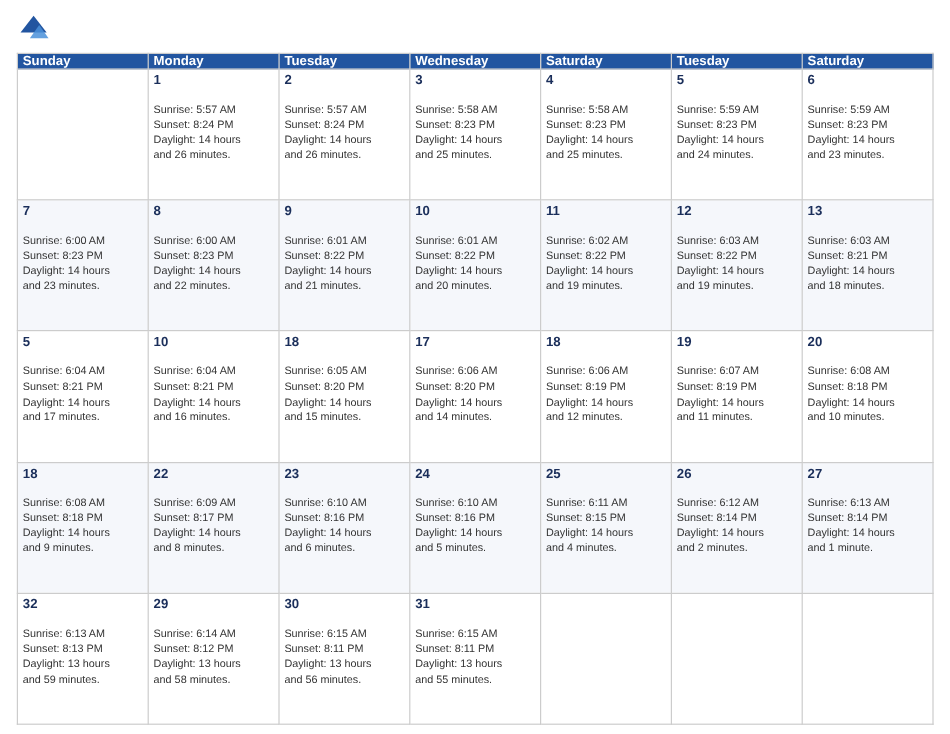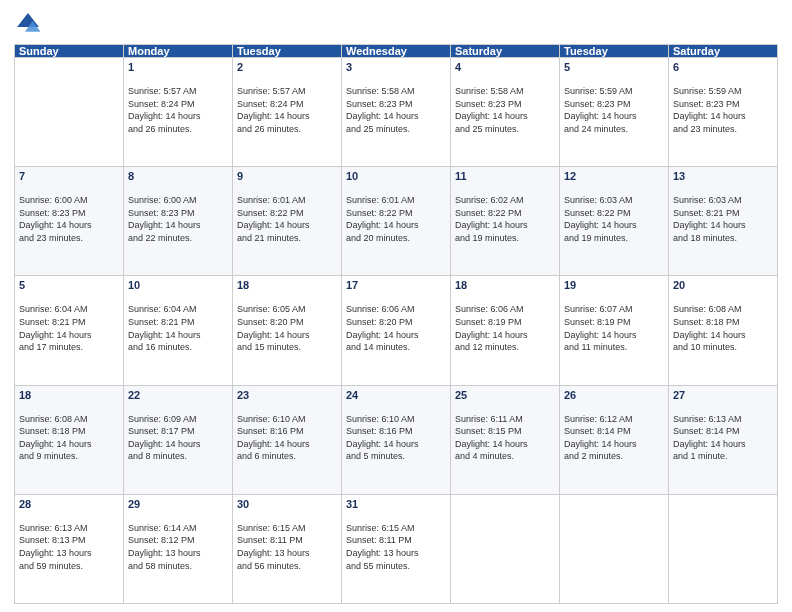--- a/index.html
+++ b/index.html
@@ -244,21 +244,21 @@
             <span class="day-num">26</span>
             <div class="cell-text">Sunrise: 6:12 AM<br>Sunset: 8:14 PM<br>Daylight: 14 hours<br>and 2 minutes.</div>
           </td>
           <td>
             <span class="day-num">27</span>
             <div class="cell-text">Sunrise: 6:13 AM<br>Sunset: 8:14 PM<br>Daylight: 14 hours<br>and 1 minute.</div>
           </td>
         </tr>
         <tr>
           <td>
-            <span class="day-num">28</span>
+            <span class="day-num">32</span>
             <div class="cell-text">Sunrise: 6:13 AM<br>Sunset: 8:13 PM<br>Daylight: 13 hours<br>and 59 minutes.</div>
           </td>
           <td>
             <span class="day-num">29</span>
             <div class="cell-text">Sunrise: 6:14 AM<br>Sunset: 8:12 PM<br>Daylight: 13 hours<br>and 58 minutes.</div>
           </td>
           <td>
             <span class="day-num">30</span>
             <div class="cell-text">Sunrise: 6:15 AM<br>Sunset: 8:11 PM<br>Daylight: 13 hours<br>and 56 minutes.</div>
           </td>

